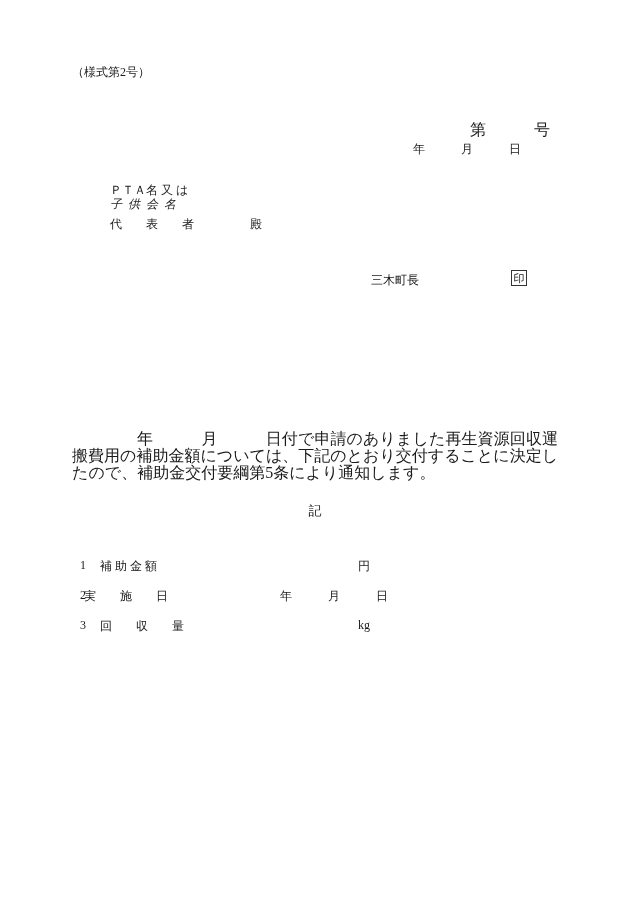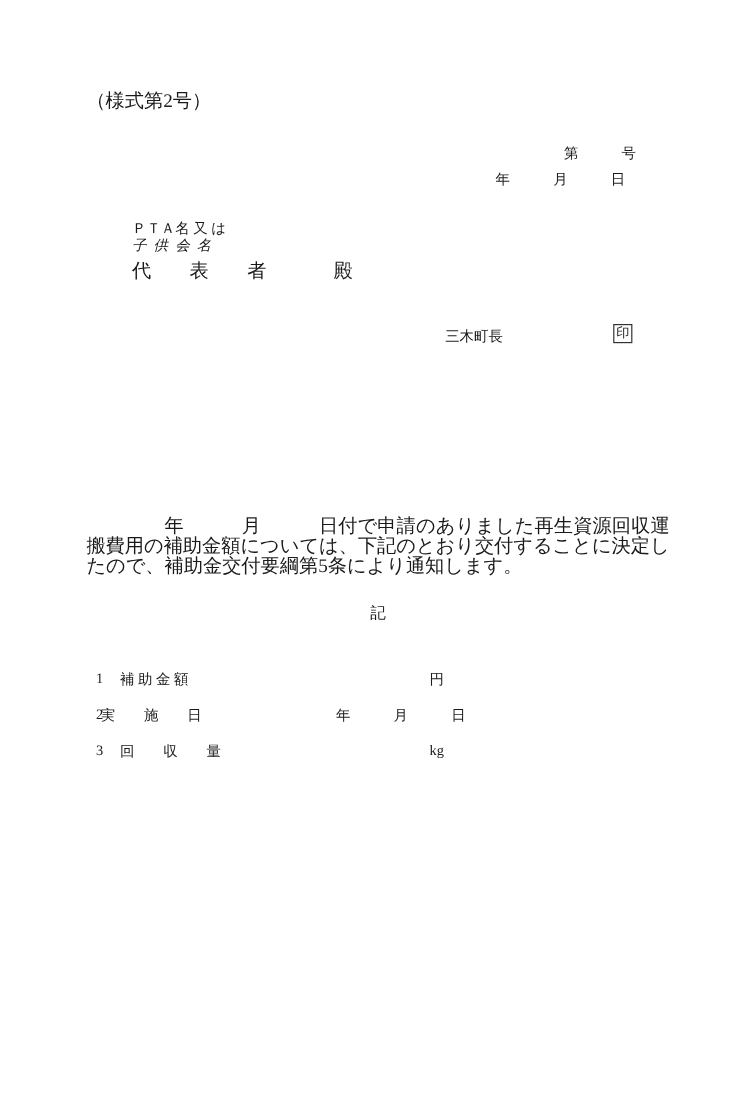--- a/index.html
+++ b/index.html
@@ -17,28 +17,28 @@
   }
   .page {
     position: absolute;
     inset: 0;
     background: #ffffff;
   }
   .abs { position: absolute; white-space: pre; }
 
   .form-no {
     left: 72px;
-    top: 74px;
-    font-size: 16px;
+    top: 64px;
+    font-size: 12px;
   }
 
   .doc-number {
     left: 470px;
     top: 120px;
-    font-size: 12px;
+    font-size: 16px;
     letter-spacing: 0px;
     font-family: Liberation Serif, serif;
   }
   .doc-date {
     left: 413px;
     top: 141px;
     font-size: 12px;
   }
 
   .addressee-line1 {
@@ -48,21 +48,21 @@
   }
   .addressee-line2 {
     left: 110px;
     top: 196px;
     font-size: 12px;
     font-style: italic;
   }
   .addressee-rep {
     left: 110px;
     top: 216px;
-    font-size: 16px;
+    font-size: 12px;
   }
 
   .issuer {
     left: 371px;
     top: 272px;
     font-size: 12px;
   }
   .seal-box {
     position: absolute;
     left: 511px;

